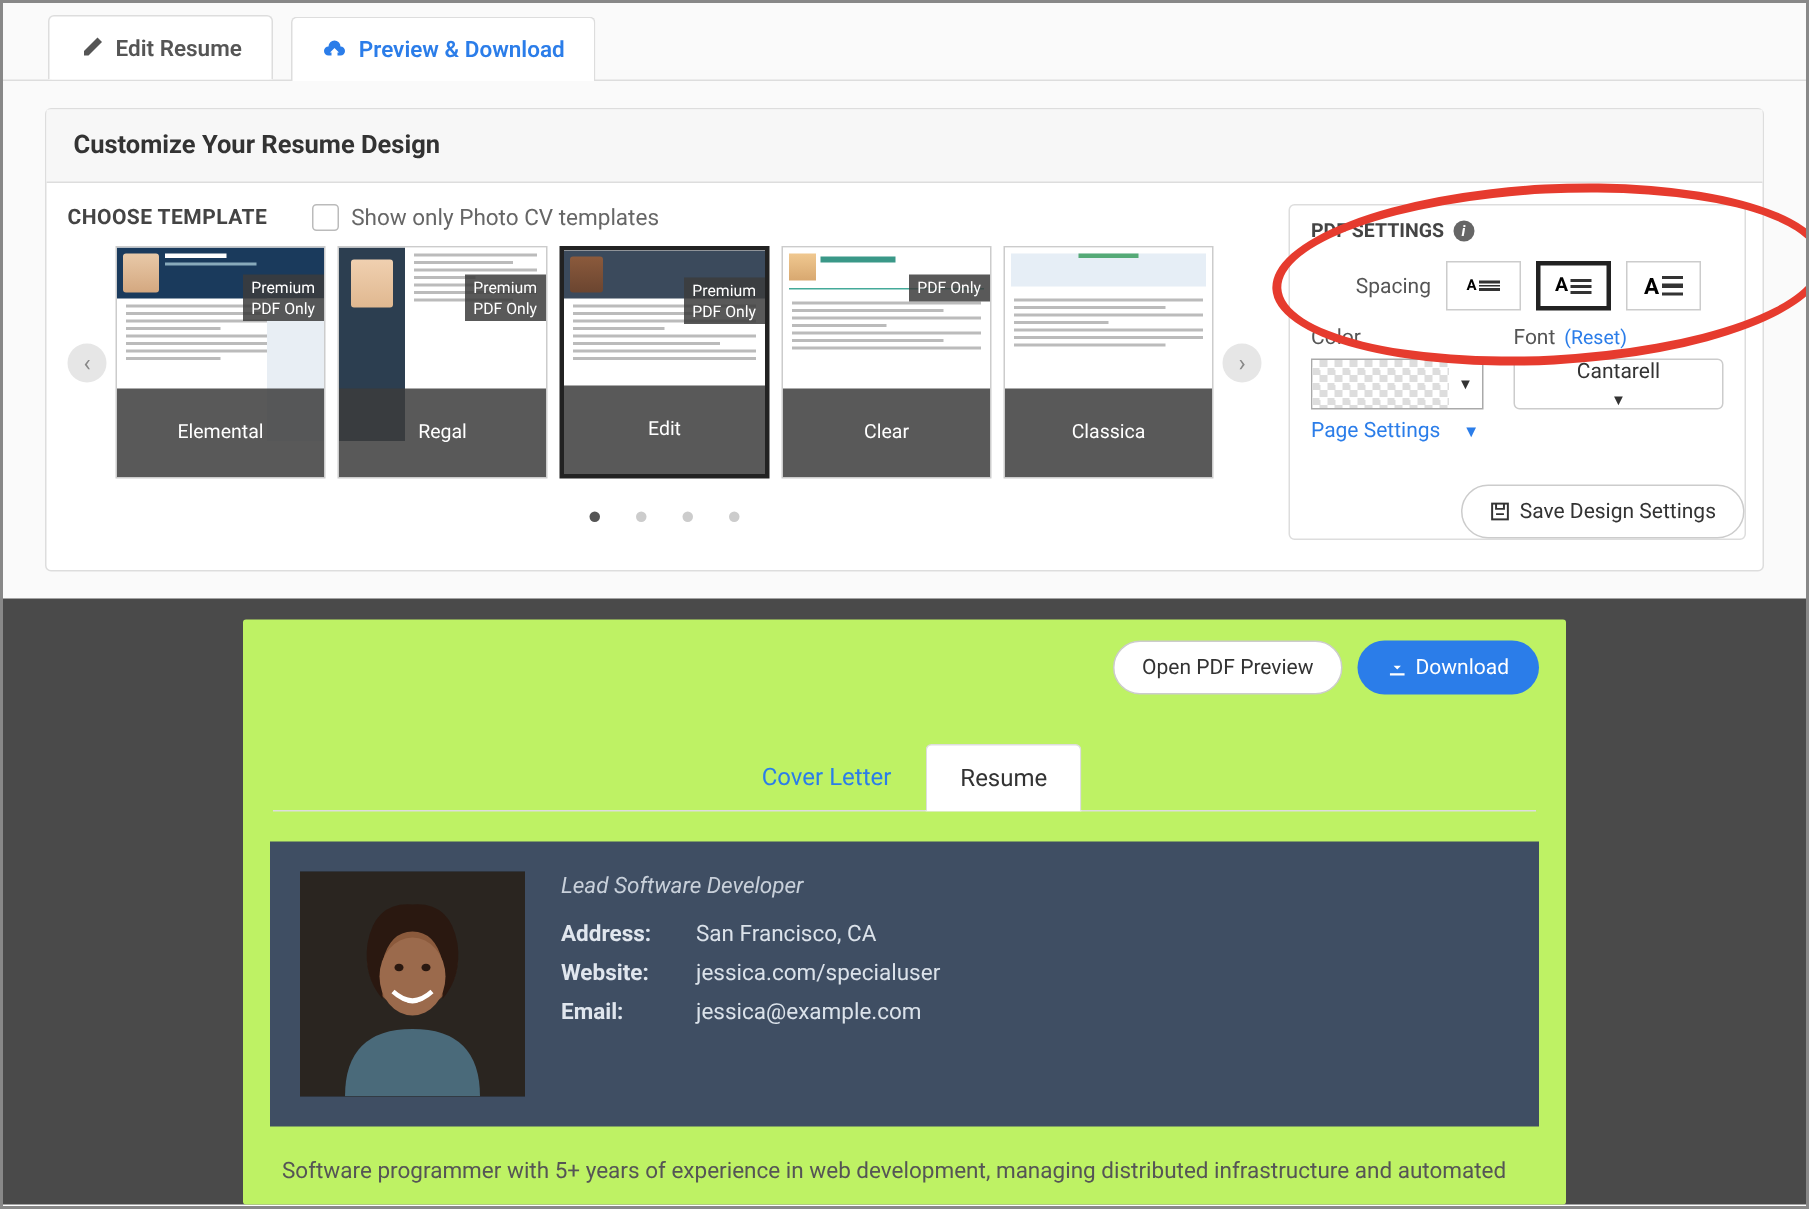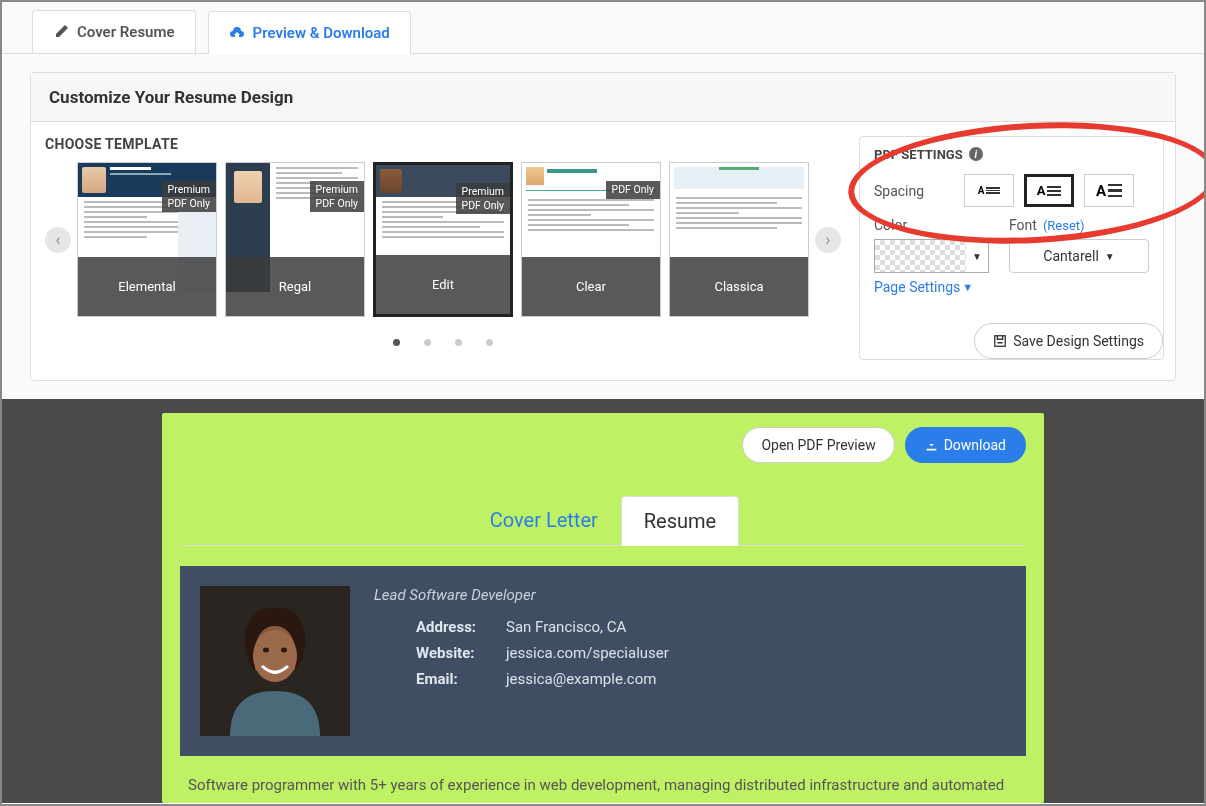--- a/index.html
+++ b/index.html
@@ -55,21 +55,21 @@
 .tp-classica { background: #fff; }
 .tp-classica .top { height: 22px; background: #e6eef6; margin: 4px; }
 .tp-classica .top .name { height: 3px; width: 40px; background: #5a7; margin: 4px auto 0; }
 .lines { padding: 4px 6px; }
 .lines div { height: 2px; background: #bbb; margin-bottom: 3px; }
 .lines .short { width: 50%; }
 .lines .med { width: 80%; }
 
 .pdf-box { width: 345px; border: 1px solid #ddd; border-radius: 4px; padding: 0; margin-left: 18px; position: relative; }
 .pdf-header { padding: 10px 14px 6px 14px; font-weight: 700; font-size: 13px; color: #444; display: flex; gap: 6px; }
-.pdf-body { padding: 6px 14px 14px 14px; }
+.pdf-body { padding: 6px 14px 14px 14px; text-align: right; }
 .pdf-row { display: flex; align-items: center; margin-bottom: 10px; }
 .pdf-label { width: 80px; font-size: 14px; color: #555; }
 .spacing-btn { width: 50px; height: 33px; border: 1px solid #ccc; background: #fff; margin-left: 10px; display: flex; align-items: center; justify-content: center; gap: 2px; cursor: pointer; }
 .spacing-btn.sel { border: 3px solid #222; }
 .spA { font-weight: 700; }
 .spacing-btn .bars { display: flex; flex-direction: column; gap: 2px; }
 .spacing-btn .bars div { width: 14px; height: 2px; background: #333; }
 .sp-sm .spA { font-size: 10px; }
 .sp-sm .bars { gap: 1px; }
 .sp-sm .bars div { height: 1.5px; }
@@ -78,78 +78,82 @@
 .sp-lg .bars { gap: 3px; }
 .sp-lg .bars div { height: 2.5px; }
 
 .two-col { display: flex; gap: 20px; }
 .col { flex: 1; }
 .col-label { font-size: 14px; color: #555; margin-bottom: 6px; display: flex; gap: 6px; align-items: baseline; }
 .reset-link { color: #2b7de9; font-size: 13px; }
 .color-btn { width: 115px; height: 34px; border: 1px solid #aaa; display: flex; }
 .color-swatch { flex: 1; background: repeating-conic-gradient(#ddd 0% 25%, #fff 0% 50%) 0 0/10px 10px; }
 .color-caret { width: 22px; display: flex; align-items: center; justify-content: center; color: #333; font-size: 10px; }
-.font-btn { width: 140px; height: 34px; border: 1px solid #ccc; border-radius: 4px; display: flex; align-items: center; justify-content: center; gap: 6px; font-size: 14px; color: #333; cursor: pointer; }
-.page-settings-link { color: #2b7de9; font-size: 14px; display: flex; align-items: center; gap: 2px; cursor: pointer; margin-top: 6px; }
+.font-btn { width: 140px; height: 34px; border: 1px solid #ccc; border-radius: 4px; display: flex; align-items: center; justify-content: center; gap: 6px; font-size: 14px; color: #333; cursor: pointer; flex-direction: column; }
+.page-settings-link { color: #2b7de9; font-size: 14px; display: flex; align-items: center; gap: 15px; cursor: pointer; margin-top: 6px; }
 .save-row { display: flex; justify-content: flex-end; margin-top: 14px; }
 .save-btn { border: 1px solid #ccc; border-radius: 18px; padding: 9px 18px; font-size: 14px; color: #333; background: #fff; cursor: pointer; display: flex; align-items: center; gap: 6px; }
 
 .ellipse { position: absolute; left: -12px; top: -14px; width: 370px; height: 120px; border: 6px solid #e63b2e; border-radius: 50%; pointer-events: none; transform: rotate(-3deg); }
 
 .preview-area { background: #4a4a4a; padding: 14px 160px 0 160px; }
 .preview-card { background: #bef264; border-radius: 2px; padding: 0; min-height: 390px; }
 .preview-top { display: flex; justify-content: flex-end; gap: 10px; padding: 14px 18px; }
 .btn-outline { border: 1px solid #ccc; border-radius: 18px; padding: 9px 18px; font-size: 14px; color: #333; background: #fff; cursor: pointer; }
 .btn-primary { border: none; border-radius: 18px; padding: 9px 20px; font-size: 14px; color: #fff; background: #2b7de9; cursor: pointer; display: flex; align-items: center; gap: 6px; }
 
 .doc-tabs { display: flex; justify-content: center; padding: 18px 0 0 0; }
-.doc-tab { padding: 12px 22px; font-size: 20px; color: #2b7de9; cursor: pointer; border: 1px solid transparent; }
+.doc-tab { padding: 12px 22px; font-size: 16px; color: #2b7de9; cursor: pointer; border: 1px solid transparent; }
 .doc-tab.active { color: #333; border: 1px solid #ddd; border-bottom-color: #fff; border-radius: 4px 4px 0 0; background: #fff; position: relative; top: 1px; }
 .doc-tabs-line { border-bottom: 1px solid #ddd; margin: 0 20px; }
 
 .resume-doc { margin: 20px 18px 0 18px; }
 .resume-header { background: #3f4e63; padding: 20px; display: flex; gap: 24px; }
 .resume-photo { width: 150px; height: 150px; background: #222; flex-shrink: 0; position: relative; overflow: hidden; }
 .resume-photo svg { width: 100%; height: 100%; }
 .resume-info { color: #ddd; }
 .resume-name { font-size: 30px; font-weight: 600; color: #fff; margin-bottom: 4px; }
 .resume-title { font-style: italic; font-size: 15px; color: #c8d0da; margin-bottom: 14px; }
 .resume-field { display: flex; gap: 14px; font-size: 15px; margin-bottom: 8px; }
-.resume-field .lbl { font-weight: 700; width: 76px; color: #e0e6ee; margin-left: 42px; }
+.resume-field .lbl { font-weight: 700; width: 76px; color: #e0e6ee; }
 .resume-field .val { color: #dbe2ea; }
 .resume-summary { padding: 18px 8px 0 8px; font-size: 15px; color: #555; line-height: 1.55; }
 
 .info-icon { width: 14px; height: 14px; border-radius: 50%; background: #666; color: #fff; display: inline-flex; align-items: center; justify-content: center; font-size: 10px; font-weight: 700; font-style: italic; }
 </style>
 </head>
 <body>
 
 <div class="outer">
   <div class="tabs-main">
     <div class="tab-main">
       <svg viewBox="0 0 16 16" fill="currentColor">
           <path d="M12 1l3 3-9 9H3v-3l9-9z"></path>
         </svg>
-      <span>Cover Resume</span>
+      <span>Edit Resume</span>
     </div>
     <div class="tab-main active">
       <svg viewBox="0 0 16 16" fill="currentColor">
           <path d="M12 6a4 4 0 00-8 0 3 3 0 000 6h2v-2H5l3-3 3 3h-1v2h2a3 3 0 000-6z"></path>
         </svg>
       <span>Preview &amp; Download</span>
     </div>
   </div>
 
   <div class="panel">
     <div class="panel-header">Customize Your Resume Design</div>
     <div class="panel-body">
       <div class="choose-row">
         <div class="choose-left">
           <div class="choose-title-row">
             <div class="choose-title">CHOOSE TEMPLATE</div>
+            <label class="checkbox-row">
+              <span class="checkbox-box"></span>
+              <span>Show only Photo CV templates</span>
+            </label>
           </div>
 
           <div class="carousel-wrap">
             <div class="carousel-nav">‹</div>
             <div class="templates">
               <div class="tpl">
                 <div class="tpl-preview tp-elemental">
                   <div class="hdr">
                       <div class="photo"></div>
                       <div class="txt">

